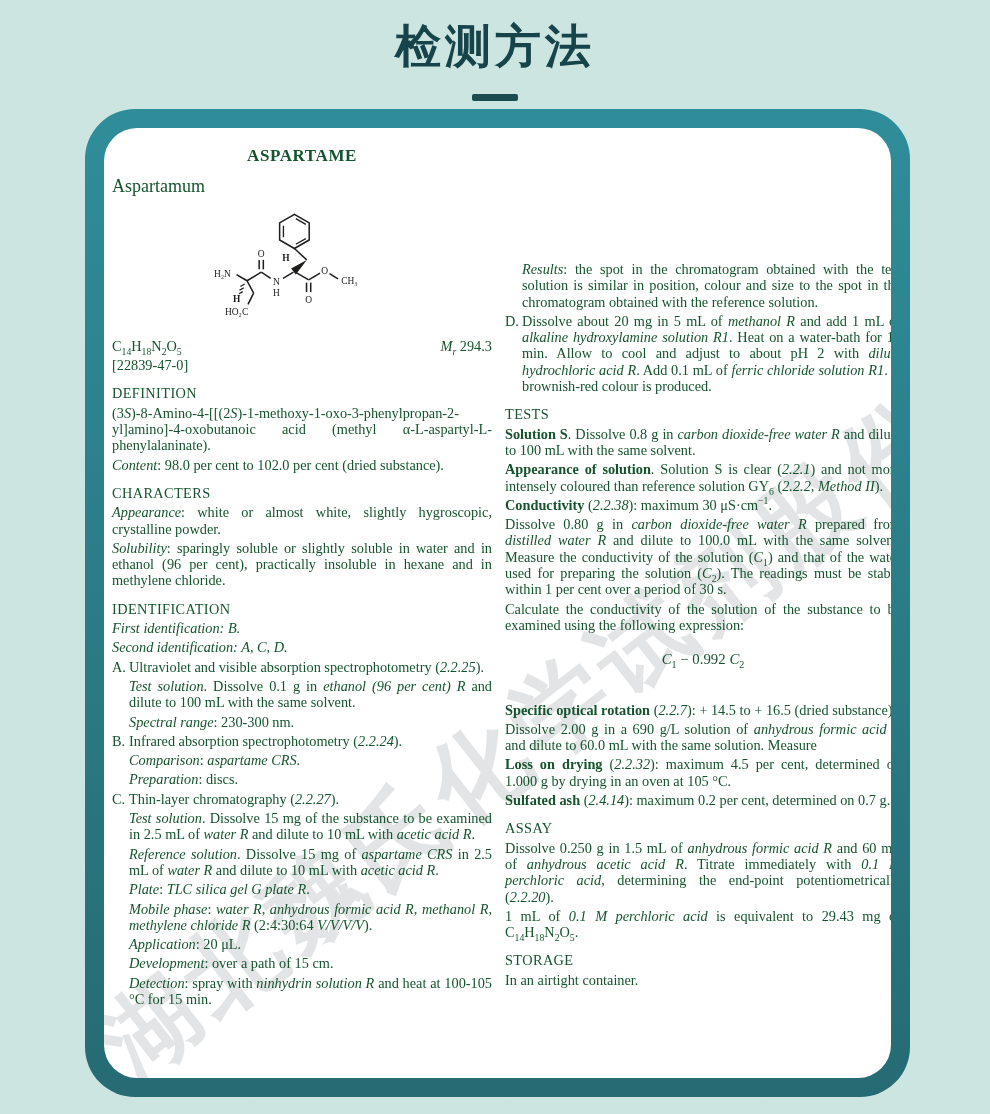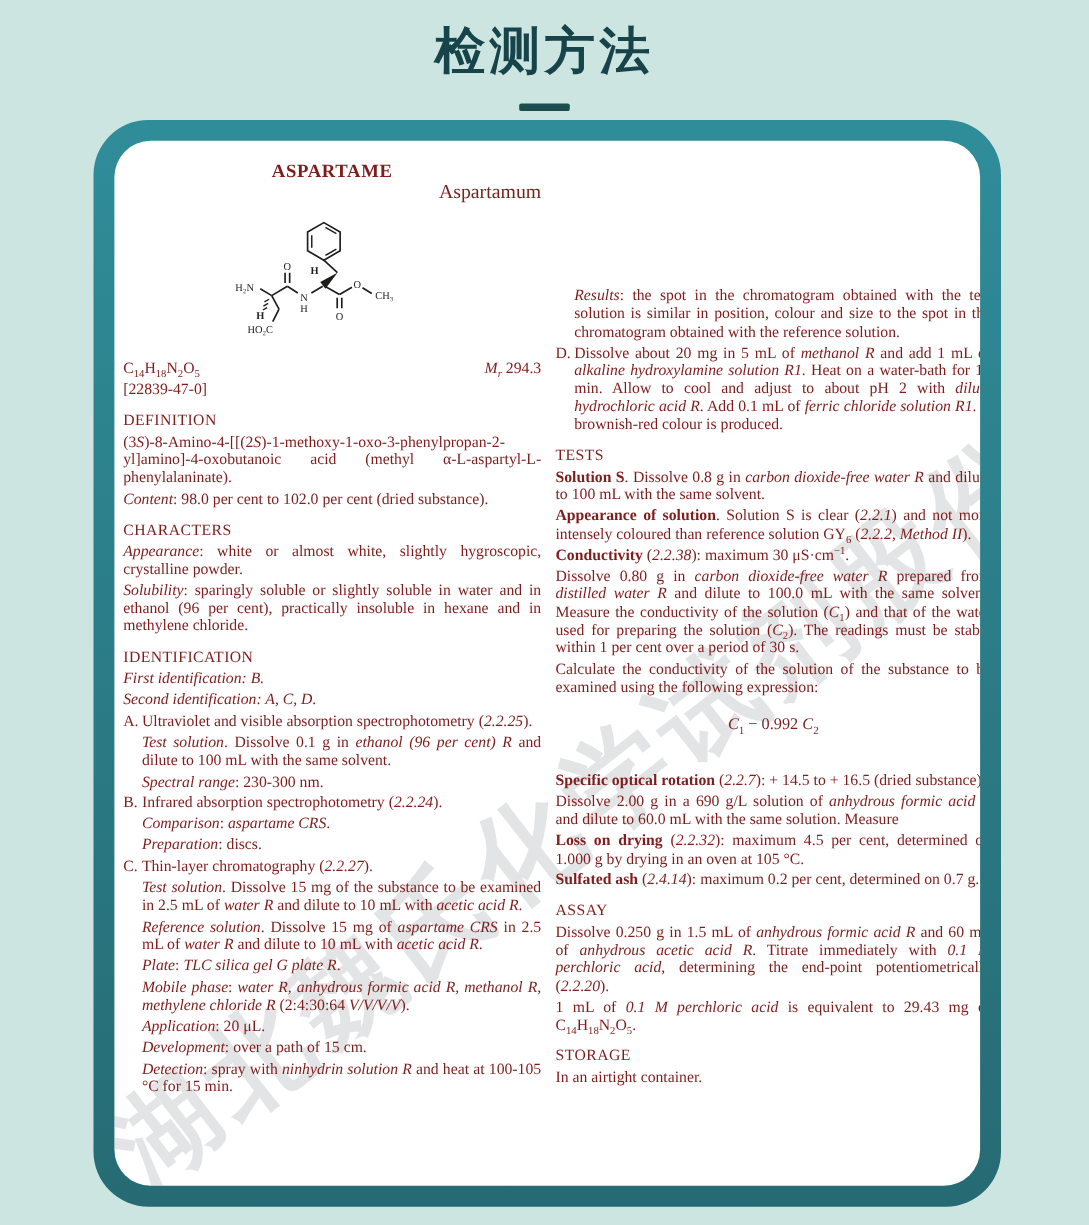--- a/index.html
+++ b/index.html
@@ -28,26 +28,26 @@
   
   .watermark{
     position:absolute;left:-30px;top:880px;z-index:0;
     font-size:96px;font-weight:bold;letter-spacing:8px;white-space:nowrap;
     color:rgba(125,132,136,0.22);
     transform:rotate(-38deg);transform-origin:0 0;
     font-family:"Liberation Sans", sans-serif;
     pointer-events:none;
   }
   
-  .col{position:absolute;top:0;z-index:1;font-size:14.3px;line-height:16.3px;color:#7f1d1d;}
+  .col{position:absolute;top:0;z-index:1;font-size:14.3px;line-height:16.3px;color:#14532d;}
   .col-left{left:8px;width:380px;padding-top:20px;}
   .col-right{left:401px;width:396px;padding-top:130px;}
   
   .doc-title{text-align:center;font-weight:bold;font-size:17px;letter-spacing:0.6px;margin-bottom:2px;}
-  .doc-subtitle{text-align:right;font-size:18px;margin-top:2px;}
+  .doc-subtitle{text-align:left;font-size:18px;margin-top:14px;}
   .structure-wrap{text-align:center;margin:8px 0 2px;}
   
   .sect{margin:12px 0 3px;letter-spacing:0.4px;}
   .para{text-align:justify;margin:3px 0;}
   .para.indent{margin-left:17px;}
   .item{display:flex;margin:3px 0;}
   .item .marker{width:17px;flex:none;}
   .item .body{flex:1;text-align:justify;}
   .eq{text-align:center;margin:18px 0 34px;font-size:14.8px;}
   .frow{display:flex;justify-content:space-between;margin-top:4px;}

